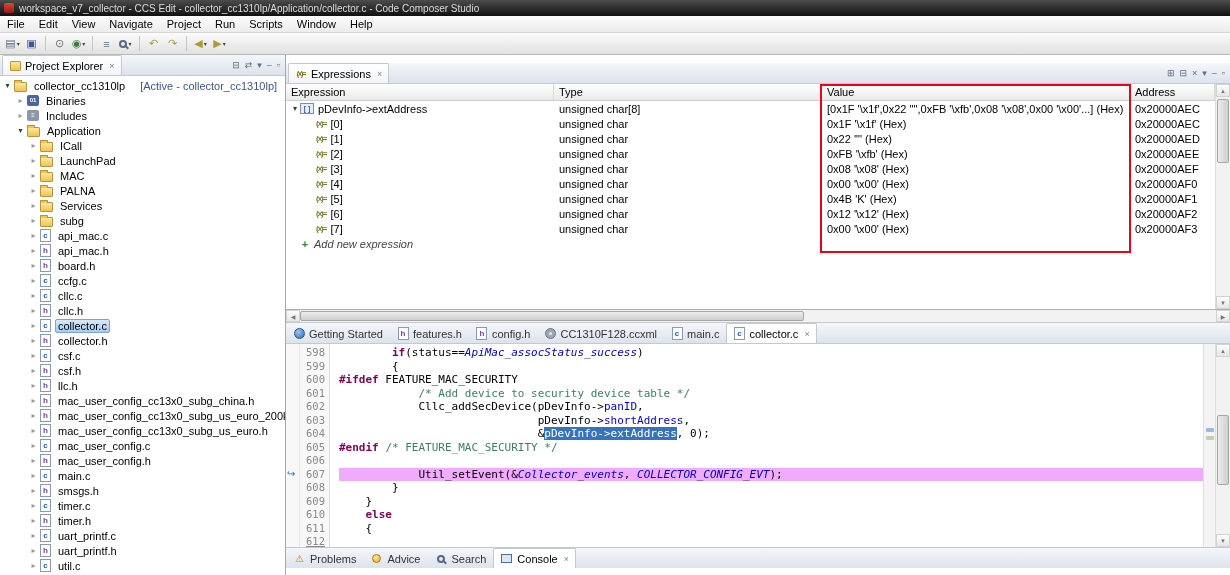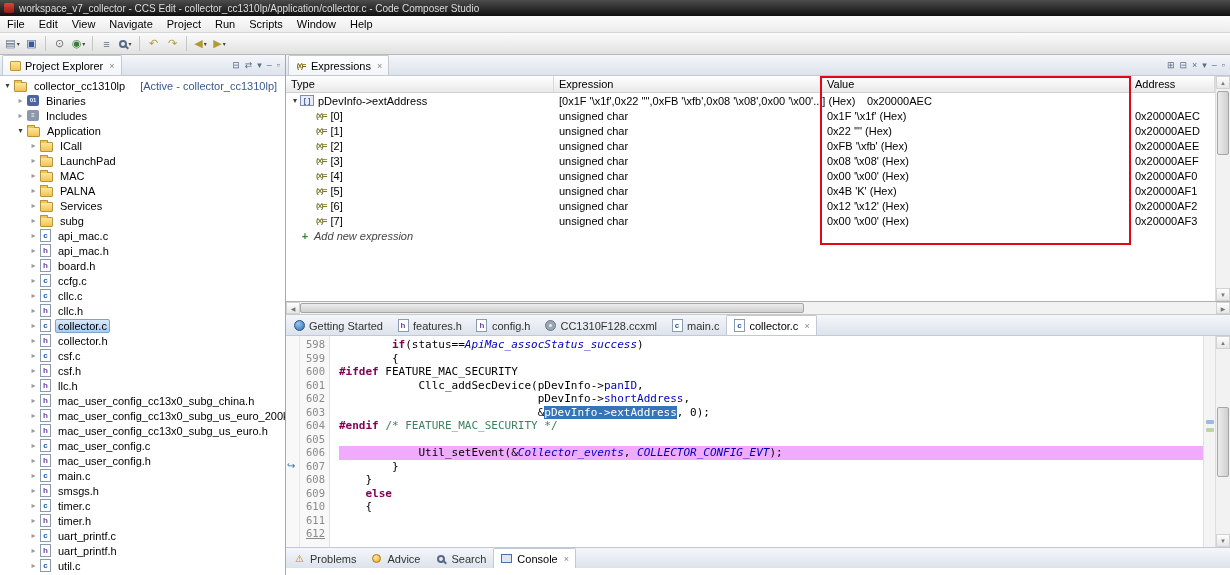--- a/index.html
+++ b/index.html
@@ -14,21 +14,21 @@
 #toolbar{height:22px;background:linear-gradient(#fbfbfb,#e1e1e1);border-bottom:1px solid #b9b9b9;display:flex;align-items:center;padding:0 3px;}
 .tbtn{height:18px;min-width:19px;display:flex;align-items:center;justify-content:center;border-radius:2px;padding:0 2px;}
 .tbtn .glyph{font-size:11px;}
 .tsep{width:1px;height:15px;background:#c6c6c6;margin:0 4px;}
 .dd{font-size:6px;color:#444;margin-left:1px;}
 .mag{width:8px;height:8px;border:2px solid #566a85;border-radius:50%;position:relative;display:inline-block;}
 .mag:after{content:"";position:absolute;width:5px;height:2px;background:#566a85;transform:rotate(45deg);right:-4px;bottom:-2px;}
 
 #main{display:flex;height:520px;background:#fff;}
 #left{width:286px;border-right:1px solid #a8a8a8;display:flex;flex-direction:column;background:#fff;flex:none;}
-#right{flex:1;display:flex;flex-direction:column;min-width:0;background:#fff;}
+#right{flex:1;display:flex;flex-direction:column;min-width:0;background:#fff;margin-top:8px;}
 
 .viewbar{height:21px;background:linear-gradient(#f4f6fa,#dde3ec);border-bottom:1px solid #c2c9d4;display:flex;align-items:flex-end;flex:none;}
 .viewtab{height:20px;background:linear-gradient(#ffffff,#f2f4f8);border:1px solid #c2c9d4;border-bottom:none;border-radius:2px 2px 0 0;display:flex;align-items:center;padding:0 6px;gap:4px;margin-left:2px;white-space:nowrap;}
 .vtclose{color:#888;font-size:9px;margin-left:2px;}
 .viewicons{margin-left:auto;display:flex;align-items:center;gap:5px;padding:0 5px;color:#5b6d84;font-size:9px;align-self:center;}
 .vticon{width:12px;height:12px;display:inline-flex;align-items:center;justify-content:center;flex:none;}
 .pe-badge{width:11px;height:10px;background:linear-gradient(#ffe69a,#f3c64e);border:1px solid #b9953c;border-radius:1px;}
 .xe-badge{font:bold 7px "Liberation Sans",sans-serif;color:#7a6a10;letter-spacing:-1px;}
 
 #tree{flex:1;background:#fff;overflow:hidden;padding-top:2px;}
@@ -437,32 +437,33 @@
           <span>⊟</span>
           <span>×</span>
           <span>▾</span>
           <span>–</span>
           <span>▫</span>
         </div>
       </div>
       <div id="expr-body">
         <div id="expr-cols">
           <div class="ehead" id="ehead">
+              <div class="hc c0">Expression</div>
               <div class="hc c1">Type</div>
-              <div class="hc c0">Expression</div>
               <div class="hc c2">Value</div>
               <div class="hc c3">Address</div>
             </div>
           <div id="erows">
               <div class="erow">
                 <div class="ecell c0" style="padding-left: 4px;">
                   <span class="earr">▾</span>
                   <span class="eicon-array">[ ]</span>
                   <span>pDevInfo-&gt;extAddress</span>
                 </div>
+                <div class="ecell c1">unsigned char[8]</div>
                 <div class="ecell c2">[0x1F '\x1f',0x22 '"',0xFB '\xfb',0x08 '\x08',0x00 '\x00'...] (Hex)</div>
                 <div class="ecell c3">0x20000AEC</div>
               </div>
               <div class="erow">
                 <div class="ecell c0" style="padding-left: 20px;">
                   <span class="earr"></span>
                   <span class="eicon-var">(x)=</span>
                   <span>[0]</span>
                 </div>
                 <div class="ecell c1">unsigned char</div>
@@ -626,20 +627,21 @@
           <div style="height: 13.5px;">610</div>
           <div style="height: 13.5px; text-align: right;">611</div>
           <div style="height: 13.5px; text-decoration: underline;">612</div>
         </div>
       <div id="fold"></div>
       <div id="codewrap">
           <div id="code">
             <div class="cl"><span>        </span><span class="kw">if</span><span>(status==</span><span class="it">ApiMac_assocStatus_success</span><span>)</span></div>
             <div class="cl"><span>        {</span></div>
             <div class="cl"><span class="kw">#ifdef</span><span> FEATURE_MAC_SECURITY</span></div>
+            <div class="cl"><span>            </span><span class="cmt">/* Add device to security device table */</span></div>
             <div class="cl"><span>            Cllc_addSecDevice(pDevInfo-&gt;</span><span class="fld">panID</span><span>,</span></div>
             <div class="cl"><span>                              pDevInfo-&gt;</span><span class="fld">shortAddress</span><span>,</span></div>
             <div class="cl"><span>                              &amp;</span><span class="selspan">pDevInfo-&gt;extAddress</span><span>, 0);</span></div>
             <div class="cl"><span class="kw">#endif</span><span> </span><span class="cmt">/* FEATURE_MAC_SECURITY */</span></div>
             <div class="cl"> </div>
             <div class="cl hl"><span>            Util_setEvent(&amp;</span><span class="it">Collector_events</span><span>, </span><span class="it">COLLECTOR_CONFIG_EVT</span><span>);</span></div>
             <div class="cl"><span>        }</span></div>
             <div class="cl"><span>    }</span></div>
             <div class="cl"><span>    </span><span class="kw">else</span></div>
             <div class="cl"><span>    {</span></div>

